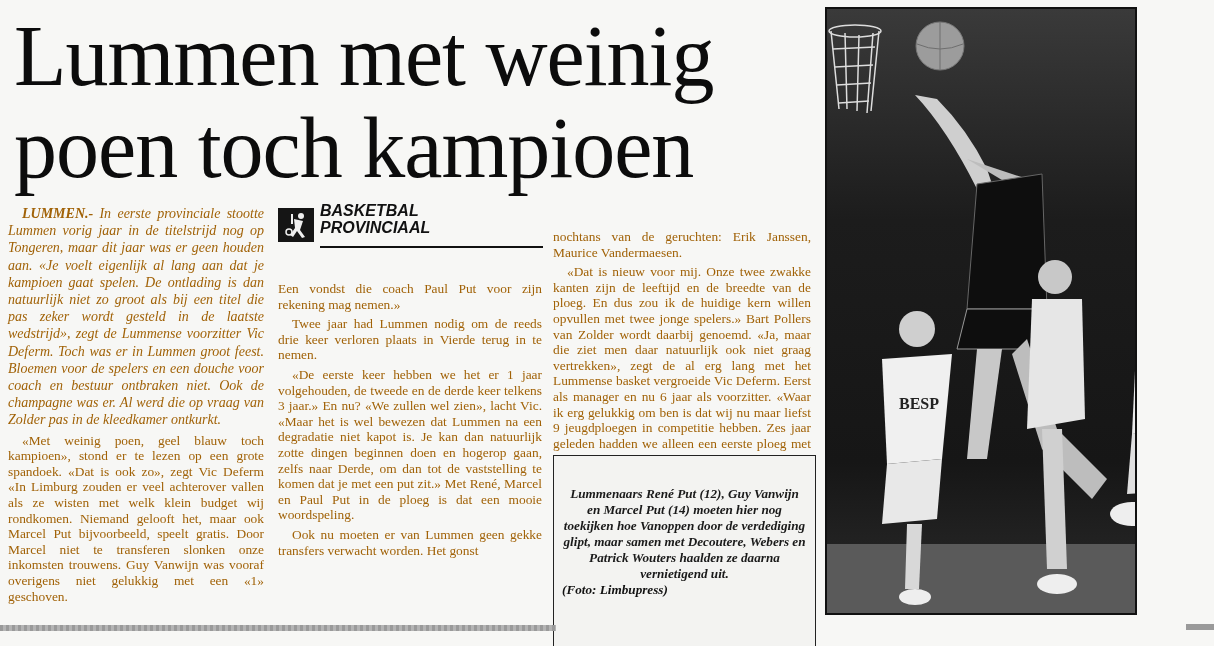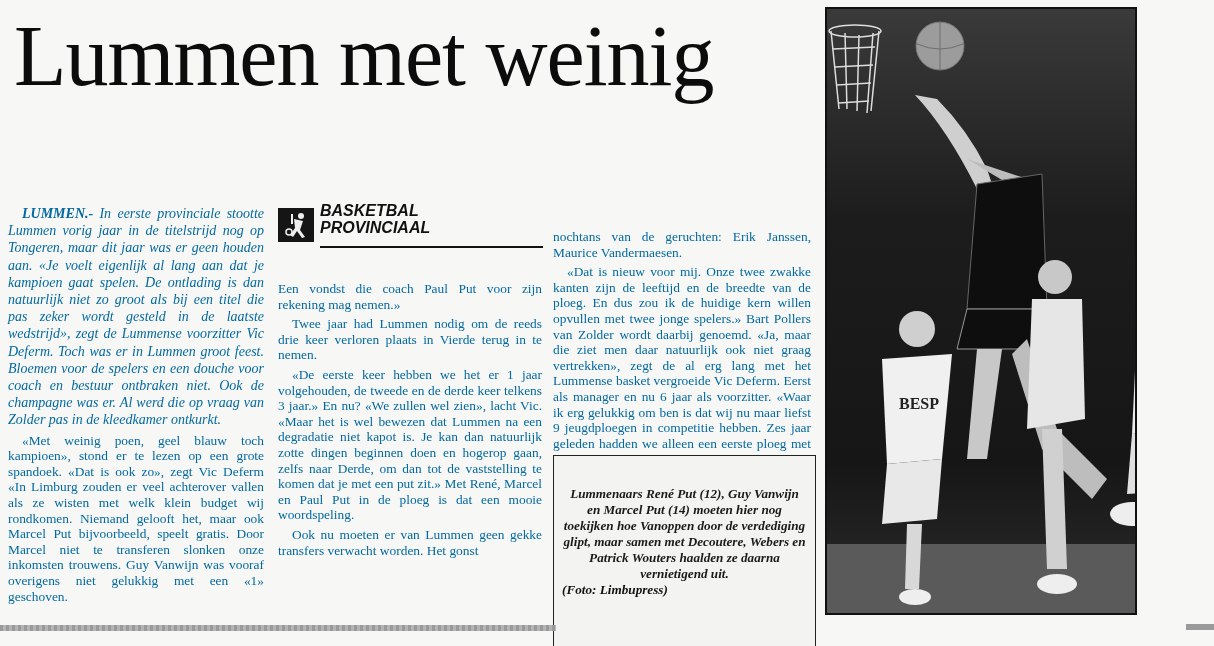--- a/index.html
+++ b/index.html
@@ -7,21 +7,21 @@
     width:1214px; height:646px; overflow:hidden; position:relative;
     background:#f7f7f5; color:#111;
     font-family:"Liberation Serif", "DejaVu Serif", serif;
   }
   .headline {
     position:absolute; left:14px; top:10px; width:800px;
     font-size:86px; line-height:92px; letter-spacing:-1px;
     color:#0c0c0c; margin:0; font-weight:normal;
   }
   .col {
-    position:absolute; font-size:13.4px; line-height:15.6px; color:#0369a1;
+    position:absolute; font-size:13.4px; line-height:15.6px; color:#a16207;
     text-align:justify; hyphens:manual;
   }
   .col p { margin:0; text-indent:14px; }
   .col p + p { margin-top:4px; }
   .col p.noindent { text-indent:0;margin-top:24px; }
   .col1 { left:8px; top:205px; width:256px; }
   .col2 { left:278px; top:257px; width:264px; }
   .col3 { left:553px; top:205px; width:258px; }
   .lead { font-style:italic; font-size:14px; line-height:17.2px; text-indent:14px; }
   .lead b { font-style:italic; }
@@ -65,20 +65,21 @@
   }
   .rule-bottom2 {
     position:absolute; left:1186px; top:624px; width:28px; height:6px; background:#9a9a9a;
   }
 </style>
 </head>
 <body>
 
 <h1 class="headline">
   <span>Lummen met weinig</span><br>
+  <span>poen toch kampioen</span>
 </h1>
 
 <div class="col col1">
   <p class="lead"><b>LUMMEN.-</b><span> In eerste provinciale stootte Lummen vorig jaar in de titelstrijd nog op Tongeren, maar dit jaar was er geen houden aan. «Je voelt eigenlijk al lang aan dat je kampioen gaat spelen. De ontlading is dan natuurlijk niet zo groot als bij een titel die pas zeker wordt gesteld in de laatste wedstrijd», zegt de Lummense voorzitter Vic Deferm. Toch was er in Lummen groot feest. Bloemen voor de spelers en een douche voor coach en bestuur ontbraken niet. Ook de champagne was er. Al werd die op vraag van Zolder pas in de kleedkamer ontkurkt.</span></p>
   <p>«Met weinig poen, geel blauw toch kampioen», stond er te lezen op een grote spandoek. «Dat is ook zo», zegt Vic Deferm «In Limburg zouden er veel achterover vallen als ze wisten met welk klein budget wij rondkomen. Niemand gelooft het, maar ook Marcel Put bijvoorbeeld, speelt gratis. Door Marcel niet te transferen slonken onze inkomsten trouwens. Guy Vanwijn was vooraf overigens niet gelukkig met een «1» geschoven.</p>
 </div>
 
 <div class="rubric">
   <div class="rubric-icon">
     <svg width="30" height="30" viewBox="0 0 30 30">

